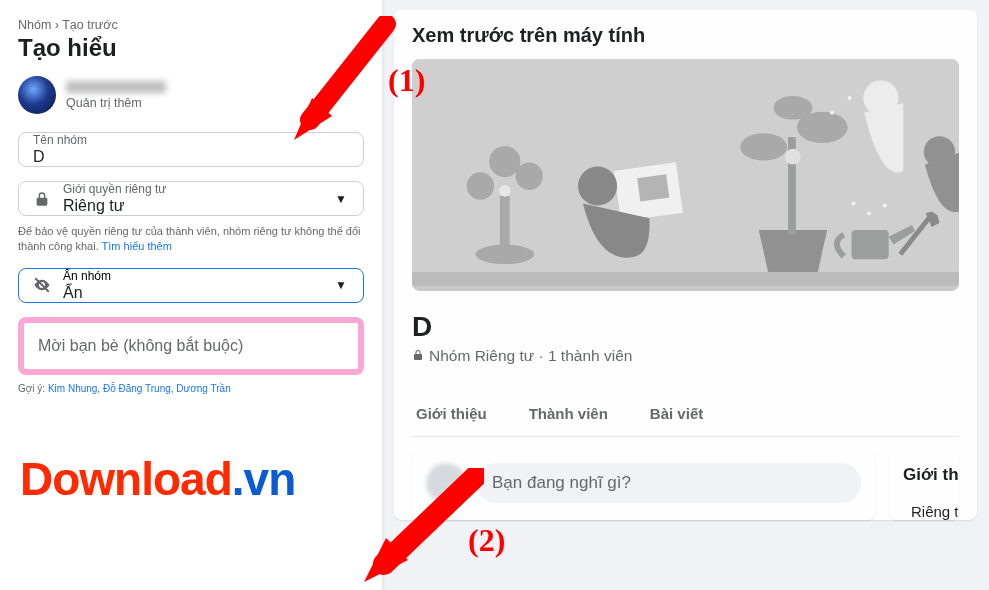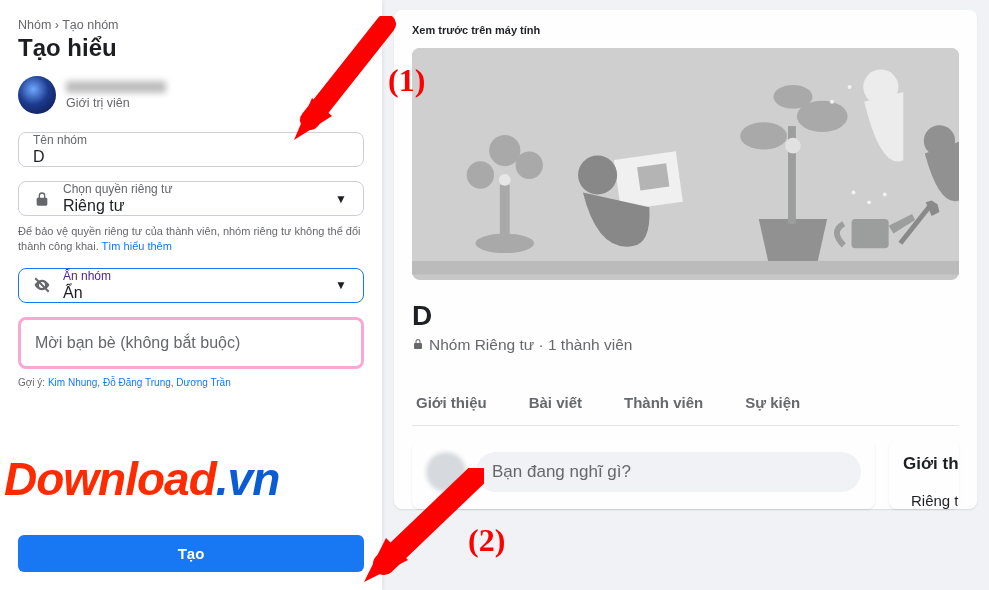--- a/index.html
+++ b/index.html
@@ -14,42 +14,42 @@
 
 .admin-row { display: flex; align-items: center; gap: 10px; margin-bottom: 18px; }
 .avatar { width: 38px; height: 38px; border-radius: 50%; background: radial-gradient(circle at 40% 35%, #6fa8ff 0%, #1d3a8f 45%, #0a1540 100%); flex-shrink: 0; }
 .admin-text { display: flex; flex-direction: column; }
 .admin-name-blur { width: 100px; height: 12px; background: #bdbdbd; filter: blur(3px); border-radius: 2px; margin-bottom: 3px; }
 .admin-role { font-size: 12.5px; color: #65676b; }
 
 .field-card { border: 1px solid #ccd0d5; border-radius: 8px; padding: 0 14px; margin-bottom: 14px; background: #fff; }
 .field-card.active { border: 1.5px solid #1877f2; }
 .field-label { font-size: 12px; color: #65676b; }
-.field-label.blue { color: #4c1d95; }
+.field-label.blue { color: #000000; }
 .field-value { font-size: 16px; color: #1c1e21; margin-top: 1px; }
 .field-row { display: flex; align-items: center; gap: 12px; }
 .field-icon { width: 18px; display: flex; justify-content: center; color: #65676b; font-size: 16px; }
 .field-body { flex: 1; }
 .chevron-col { color: #1c1e21; font-size: 12px; padding: 0 2px; }
 
 .hint-text { font-size: 11px; color: #65676b; margin: -6px 0 14px 0; line-height: 1.35; }
 .hint-text a { color: #1877f2; text-decoration: none; cursor: pointer; }
 
-.invite-card { border: 3px solid #f9a8d4; border-radius: 8px; padding: 14px 14px; margin-bottom: 8px; }
+.invite-card { border: 6px solid #f9a8d4; border-radius: 8px; padding: 14px 14px; margin-bottom: 8px; }
 .invite-card .ph { font-size: 16px; color: #65676b; }
 
 .suggest { font-size: 10px; color: #65676b; margin-bottom: auto; }
 .suggest .names { color: #1877f2; }
 
 .create-btn { width: 100%; background: #1877f2; color: #fff; font-size: 15px; font-weight: 600; border: none; border-radius: 6px; padding: 10px 0; margin-top: 14px; cursor: pointer; }
 
 
 .preview { flex: 1; padding: 0 12px; overflow: hidden; opacity: 0.99; }
 .preview-card { background: #fff; border-radius: 8px; margin-top: 10px; padding: 14px 18px 0; box-shadow: 0 1px 2px rgba(0,0,0,0.1); }
-.preview-title { font-size: 11px; font-weight: 600; color: #1c1e21; margin-bottom: 12px; }
+.preview-title { font-size: 20px; font-weight: 600; color: #1c1e21; margin-bottom: 12px; }
 .cover { height: 232px; border-radius: 8px; background: #a9b3b9; position: relative; overflow: hidden; filter: grayscale(1) opacity(0.72); }
 .cover svg { position: absolute; inset: 0; }
 
 .group-name { font-size: 28px; font-weight: 700; color: #1c1e21; margin-top: 20px; }
 .group-meta { font-size: 15.5px; color: #65676b; margin-top: 4px; display: flex; align-items: center; gap: 5px; }
 .lock-mini { font-size: 12px; }
 
 .tabs { display: flex; gap: 34px; border-bottom: 1px solid #e4e6eb; margin-top: 26px; }
 .tab { font-size: 15px; font-weight: 600; color: #65676b; padding: 14px 4px; }
 
@@ -58,55 +58,55 @@
 .composer-row { display: flex; align-items: center; gap: 10px; }
 .composer-av { width: 40px; height: 40px; border-radius: 50%; background: #d6d9dd; filter: blur(2px); }
 .composer-input { flex: 1; background: #f0f2f5; border-radius: 22px; padding: 10px 16px; font-size: 17px; color: #65676b; }
 .sidecard { width: 70px; background: #fff; border-radius: 8px; box-shadow: 0 1px 2px rgba(0,0,0,0.1); padding: 14px 0 0 14px; overflow: hidden; }
 .side-title { font-size: 17px; font-weight: 700; color: #1c1e21; white-space: nowrap; }
 .side-row { display: flex; align-items: center; gap: 8px; margin-top: 18px; font-size: 15px; color: #1c1e21; white-space: nowrap; }
 
 
 .arrow { position: absolute; }
 .anno { position: absolute; color: #ff0000; font-weight: 700; font-size: 32px; font-family: Georgia, serif; }
-.watermark { position: absolute; left: 4px; top: 452px; font-family: "Comic Sans MS", "Arial Rounded MT Bold", Arial; font-size: 46px; font-weight: 900; font-style: italic; letter-spacing: -1px; pointer-events: none; }
+.watermark { position: absolute; left: 20px; top: 452px; font-family: "Comic Sans MS", "Arial Rounded MT Bold", Arial; font-size: 46px; font-weight: 900; letter-spacing: -1px; pointer-events: none; }
 .watermark .red { color: #ff2a00; }
 .watermark .blue { color: #0b5bd3; }
 </style>
 </head>
 <body>
 
 <div class="container">
 
   <div class="sidebar">
-    <div class="breadcrumb">Nhóm › Tạo nhóm</div>
+    <div class="breadcrumb">Nhóm › Tạo trước</div>
     <div class="page-title">Tạo hiểu</div>
 
     <div class="admin-row">
       <div class="avatar"></div>
       <div class="admin-text">
         <div class="admin-name-blur"></div>
-        <div class="admin-role">Giới trị viên</div>
+        <div class="admin-role">Quản trị thêm</div>
       </div>
     </div>
 
     <div class="field-card">
       <div class="field-label">Tên nhóm</div>
       <div class="field-value">D</div>
     </div>
 
     <div class="field-card">
       <div class="field-row">
         <div class="field-icon">
           <svg width="16" height="16" viewBox="0 0 24 24" fill="#65676b">
               <path d="M12 2a5 5 0 0 0-5 5v3H6a2 2 0 0 0-2 2v8a2 2 0 0 0 2 2h12a2 2 0 0 0 2-2v-8a2 2 0 0 0-2-2h-1V7a5 5 0 0 0-5-5zm-3 5a3 3 0 1 1 6 0v3H9V7z"></path>
             </svg>
         </div>
         <div class="field-body">
-          <div class="field-label">Chọn quyền riêng tư</div>
+          <div class="field-label">Giới quyền riêng tư</div>
           <div class="field-value">Riêng tư</div>
         </div>
         <div class="chevron-col">▼</div>
       </div>
     </div>
 
     <div class="hint-text">
       <span>Để bảo vệ quyền riêng tư của thành viên, nhóm riêng tư không thể đổi thành công khai. </span><a>Tìm hiểu thêm</a>
     </div>
 
@@ -127,21 +127,20 @@
     </div>
 
     <div class="invite-card">
       <div class="ph">Mời bạn bè (không bắt buộc)</div>
     </div>
 
     <div class="suggest">
       <span>Gợi ý: </span><span class="names">Kim Nhung, Đỗ Đăng Trung, Dương Trần</span>
     </div>
 
-    <button class="create-btn">Tạo</button>
   </div>
 
   <div class="preview">
     <div class="preview-card">
       <div class="preview-title">Xem trước trên máy tính</div>
 
       <div class="cover">
         <svg viewBox="0 0 560 232" preserveAspectRatio="xMidYMid slice">
           <rect width="560" height="232" fill="#b4bec4"></rect>
 
@@ -202,23 +201,22 @@
         <span class="lock-mini">
           <svg width="12" height="12" viewBox="0 0 24 24" fill="#65676b">
               <path d="M12 2a5 5 0 0 0-5 5v3H6a2 2 0 0 0-2 2v8a2 2 0 0 0 2 2h12a2 2 0 0 0 2-2v-8a2 2 0 0 0-2-2h-1V7a5 5 0 0 0-5-5zm-3 5a3 3 0 1 1 6 0v3H9V7z"></path>
             </svg>
         </span>
         <span>Nhóm Riêng tư · 1 thành viên</span>
       </div>
 
       <div class="tabs">
         <div class="tab">Giới thiệu</div>
+        <div class="tab">Thành viên</div>
         <div class="tab">Bài viết</div>
-        <div class="tab">Thành viên</div>
-        <div class="tab">Sự kiện</div>
       </div>
 
       <div class="preview-body">
         <div class="composer">
           <div class="composer-row">
             <div class="composer-av"></div>
             <div class="composer-input">Bạn đang nghĩ gì?</div>
           </div>
         </div>
         <div class="sidecard">

